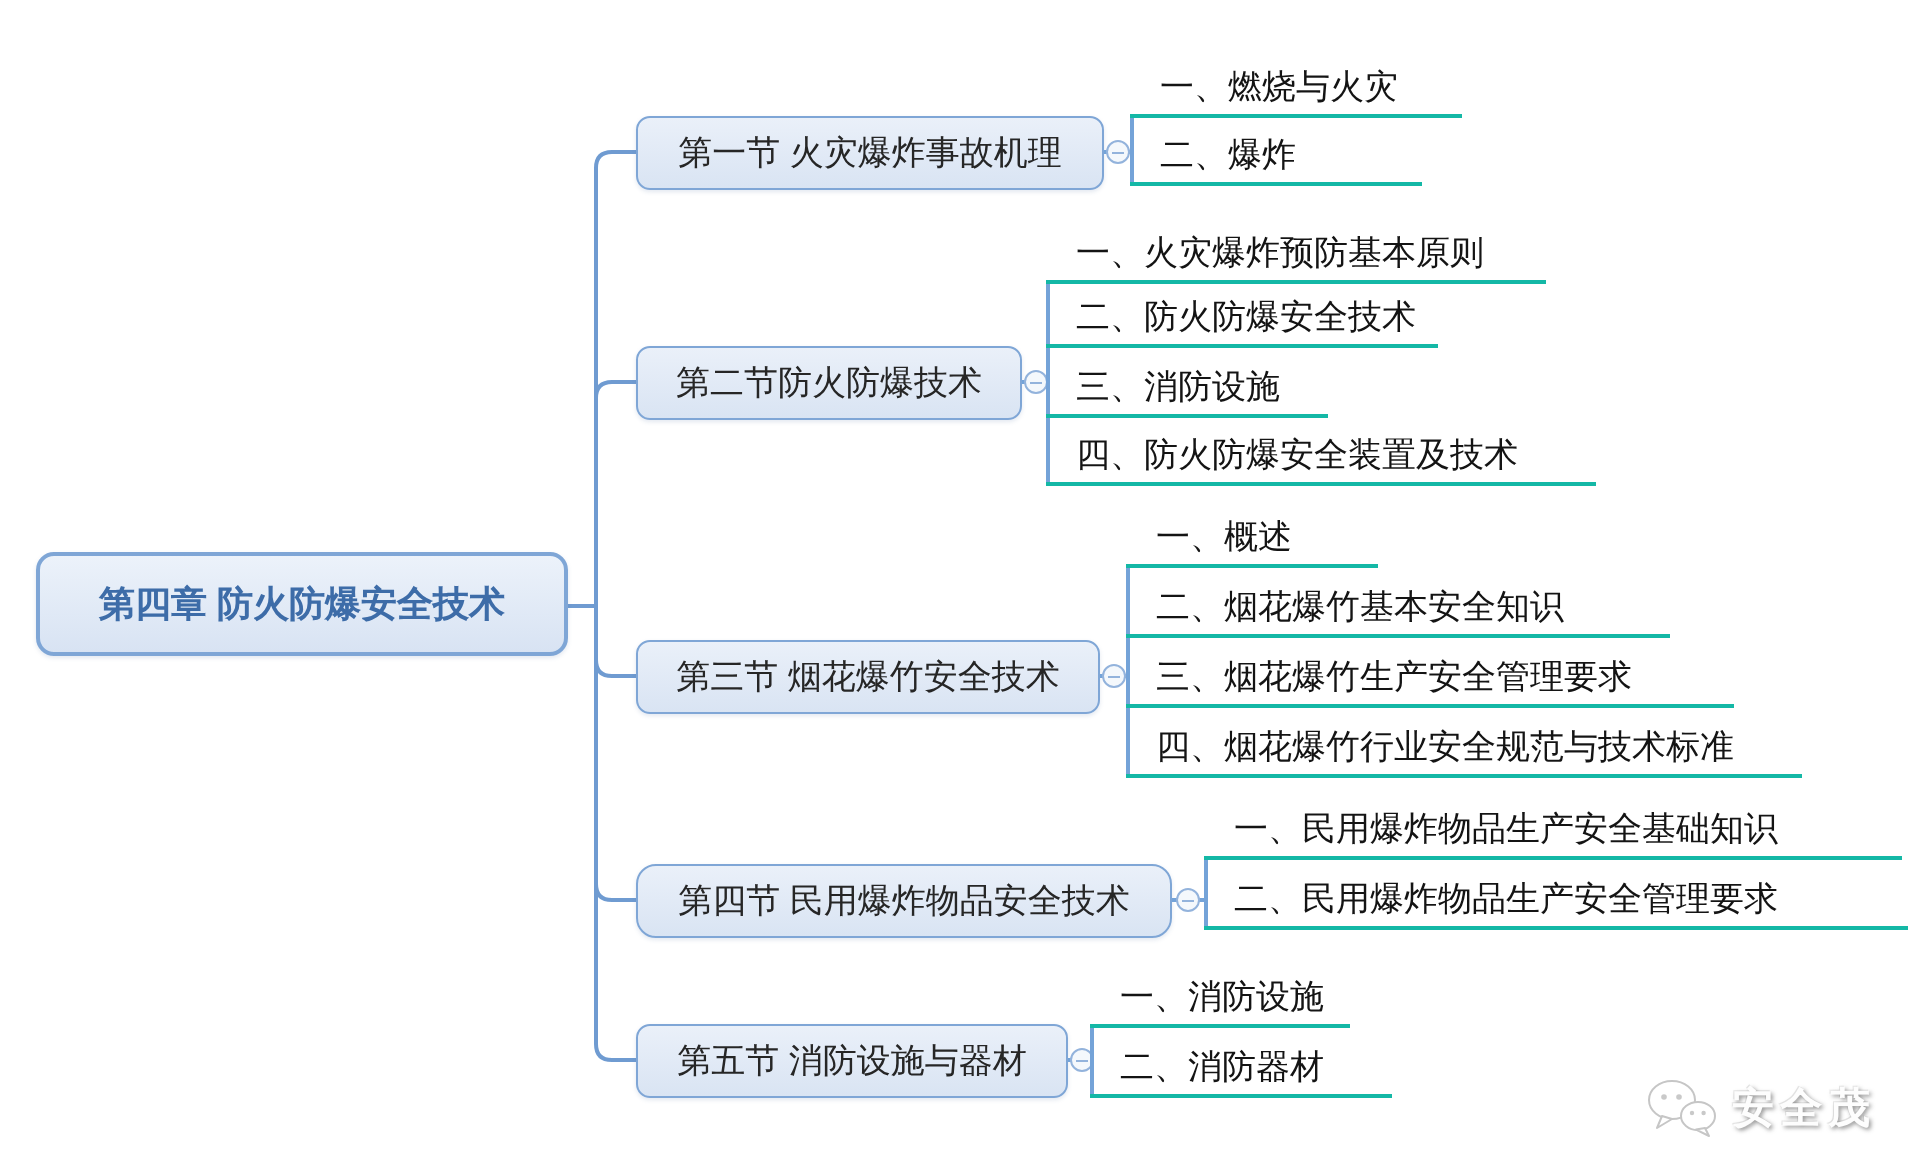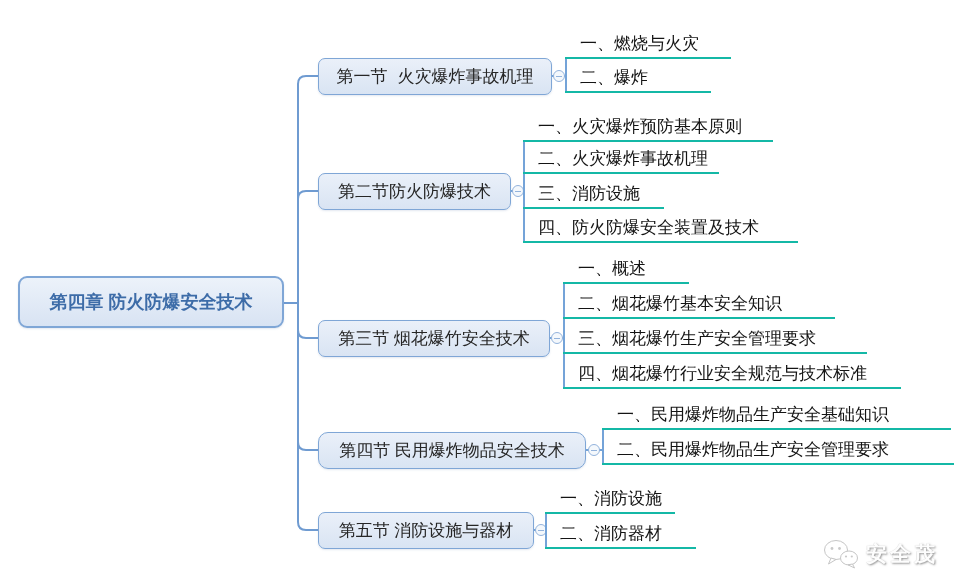--- a/index.html
+++ b/index.html
@@ -59,21 +59,21 @@
       <path d="M318 191 H306 Q298 191 298 199"></path>
       <path d="M318 338 H306 Q298 338 298 330"></path>
       <path d="M318 450 H306 Q298 450 298 442"></path>
     </g>
   </svg>
 
   <div class="node root-node" style="left:18px;top:276px;width:266px;height:52px;">
     <span>第四章 防火防爆安全技术</span>
   </div>
 
-  <div class="node" style="left:318px;top:58px;width:234px;height:37px;font-family:Liberation Mono, monospace;">
+  <div class="node" style="left:318px;top:58px;width:234px;height:37px;">
     <span>第一节 火灾爆炸事故机理</span>
   </div>
   <div class="stub" style="left:552px;top:75px;width:13px;"></div>
   <div class="collapse" style="left:553px;top:70px;"></div>
   <div class="vline" style="left:565px;top:57px;height:36px;"></div>
   <div class="child" style="left:565px;top:29px;width:151px;">
     <span>一、燃烧与火灾</span>
   </div>
   <div class="child" style="left:565px;top:63px;width:131px;">
     <span>二、爆炸</span>
@@ -82,21 +82,21 @@
   <div class="node" style="left:318px;top:173px;width:193px;height:37px;">
     <span>第二节防火防爆技术</span>
   </div>
   <div class="stub" style="left:511px;top:190px;width:12px;"></div>
   <div class="collapse" style="left:512px;top:185px;"></div>
   <div class="vline" style="left:523px;top:140px;height:103px;"></div>
   <div class="child" style="left:523px;top:112px;width:235px;">
     <span>一、火灾爆炸预防基本原则</span>
   </div>
   <div class="child" style="left:523px;top:144px;width:181px;">
-    <span>二、火灾爆炸事故机理</span>
+    <span>二、防火防爆安全技术</span>
   </div>
   <div class="child" style="left:523px;top:179px;width:126px;">
     <span>三、消防设施</span>
   </div>
   <div class="child" style="left:523px;top:213px;width:260px;">
     <span>四、防火防爆安全装置及技术</span>
   </div>
 
   <div class="node" style="left:318px;top:320px;width:232px;height:37px;">
     <span>第三节 烟花爆竹安全技术</span>

